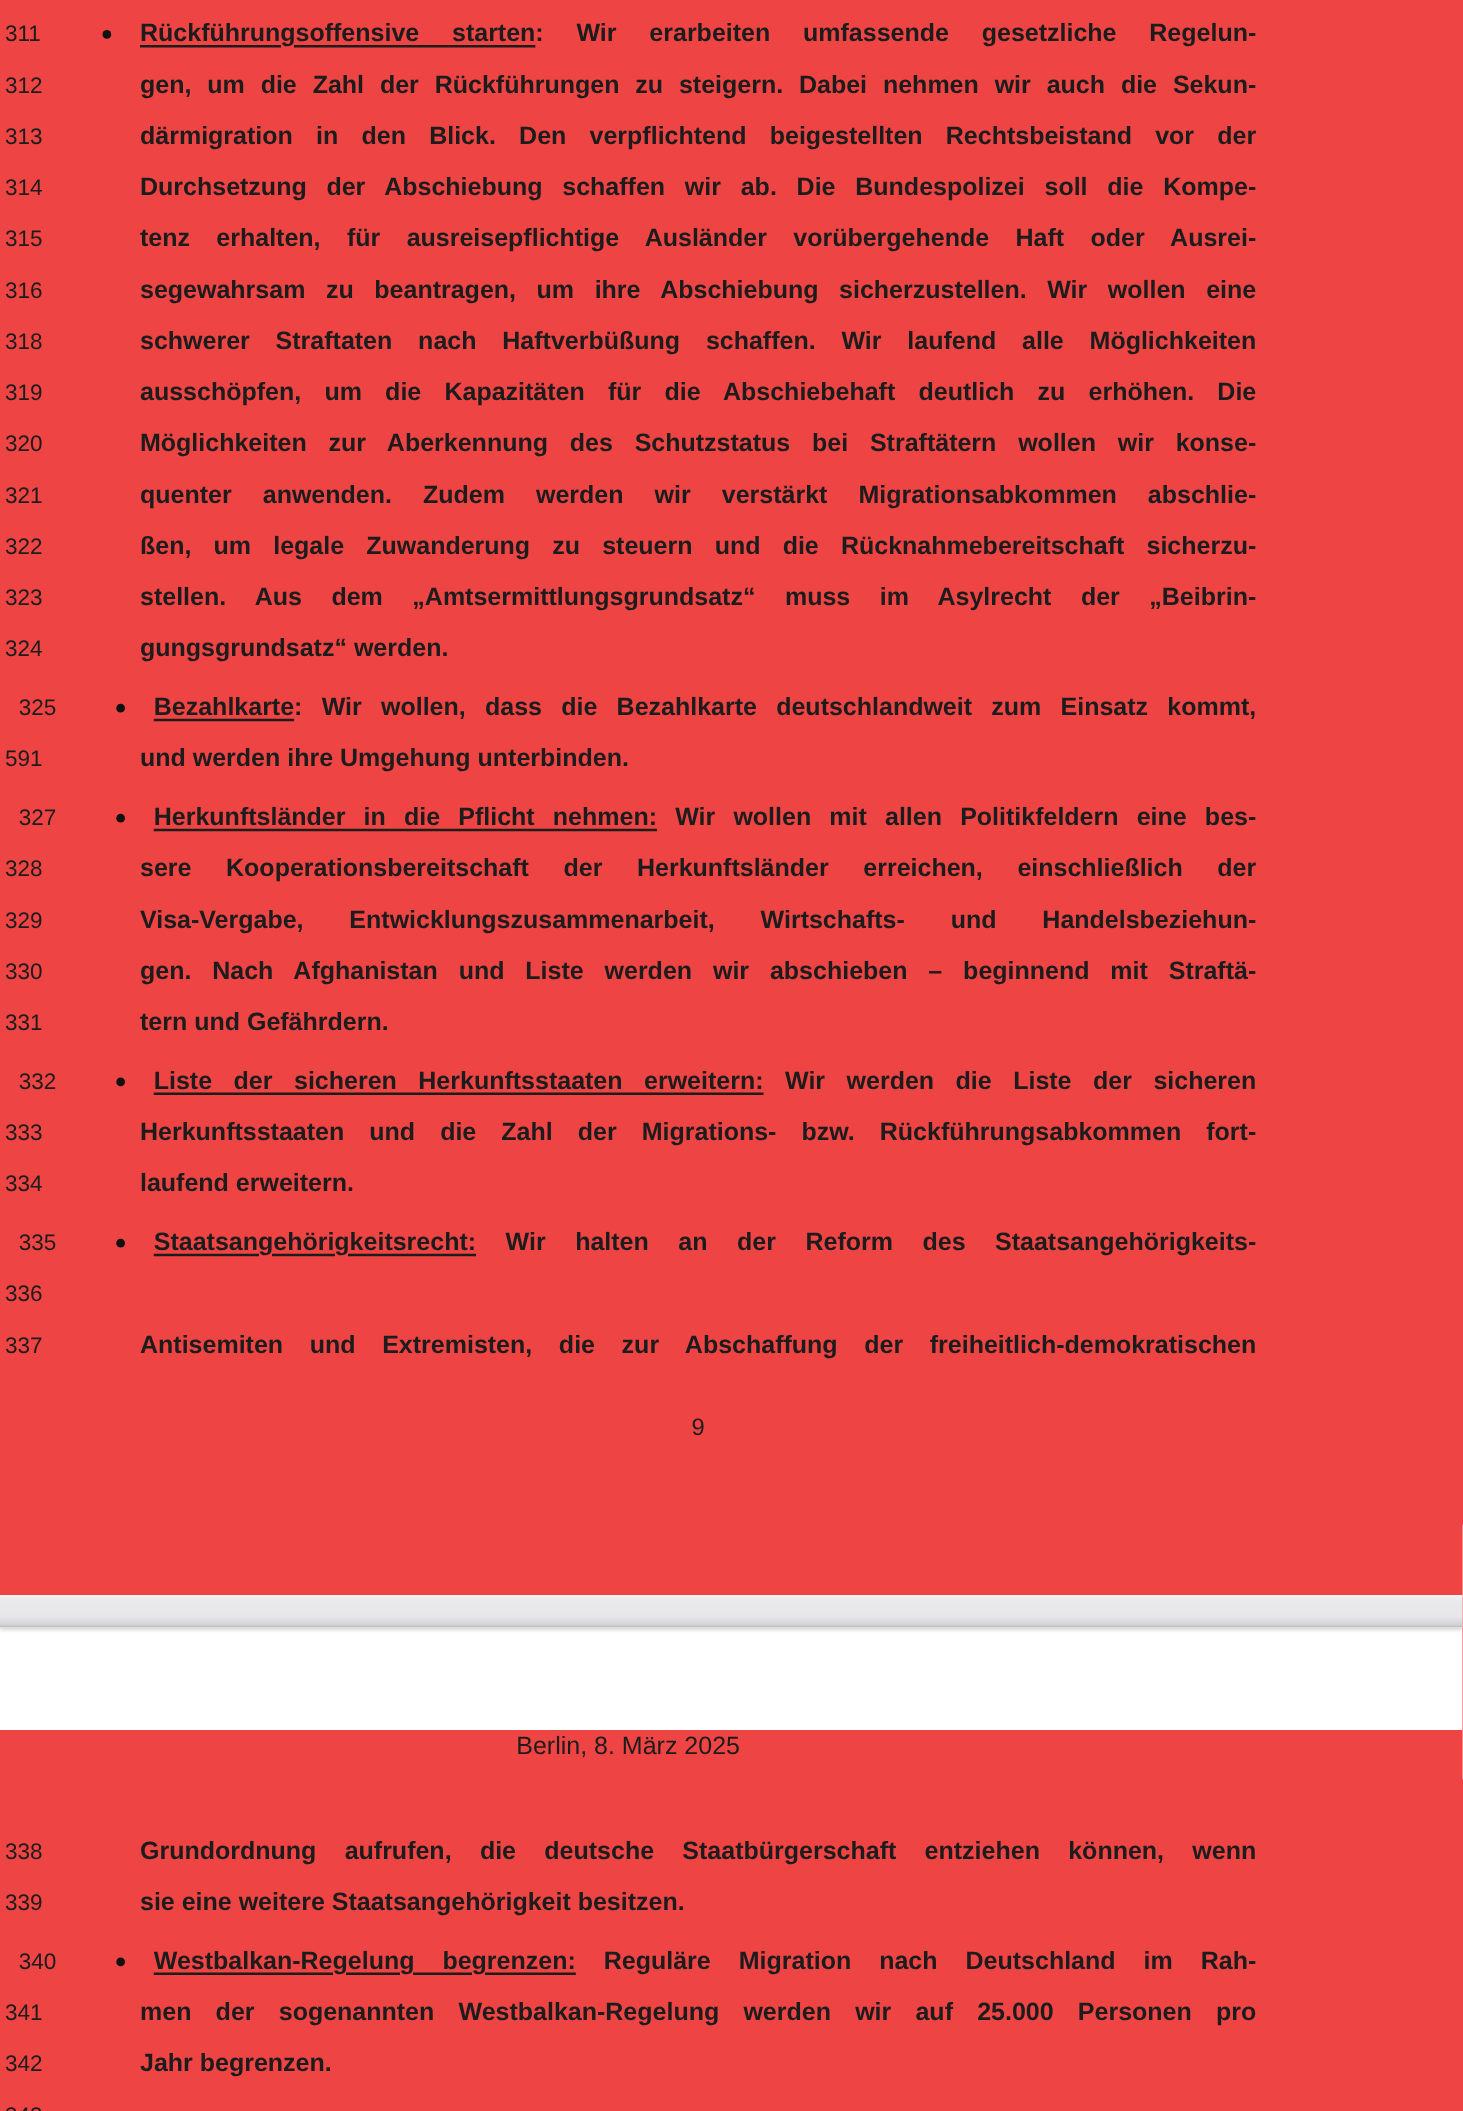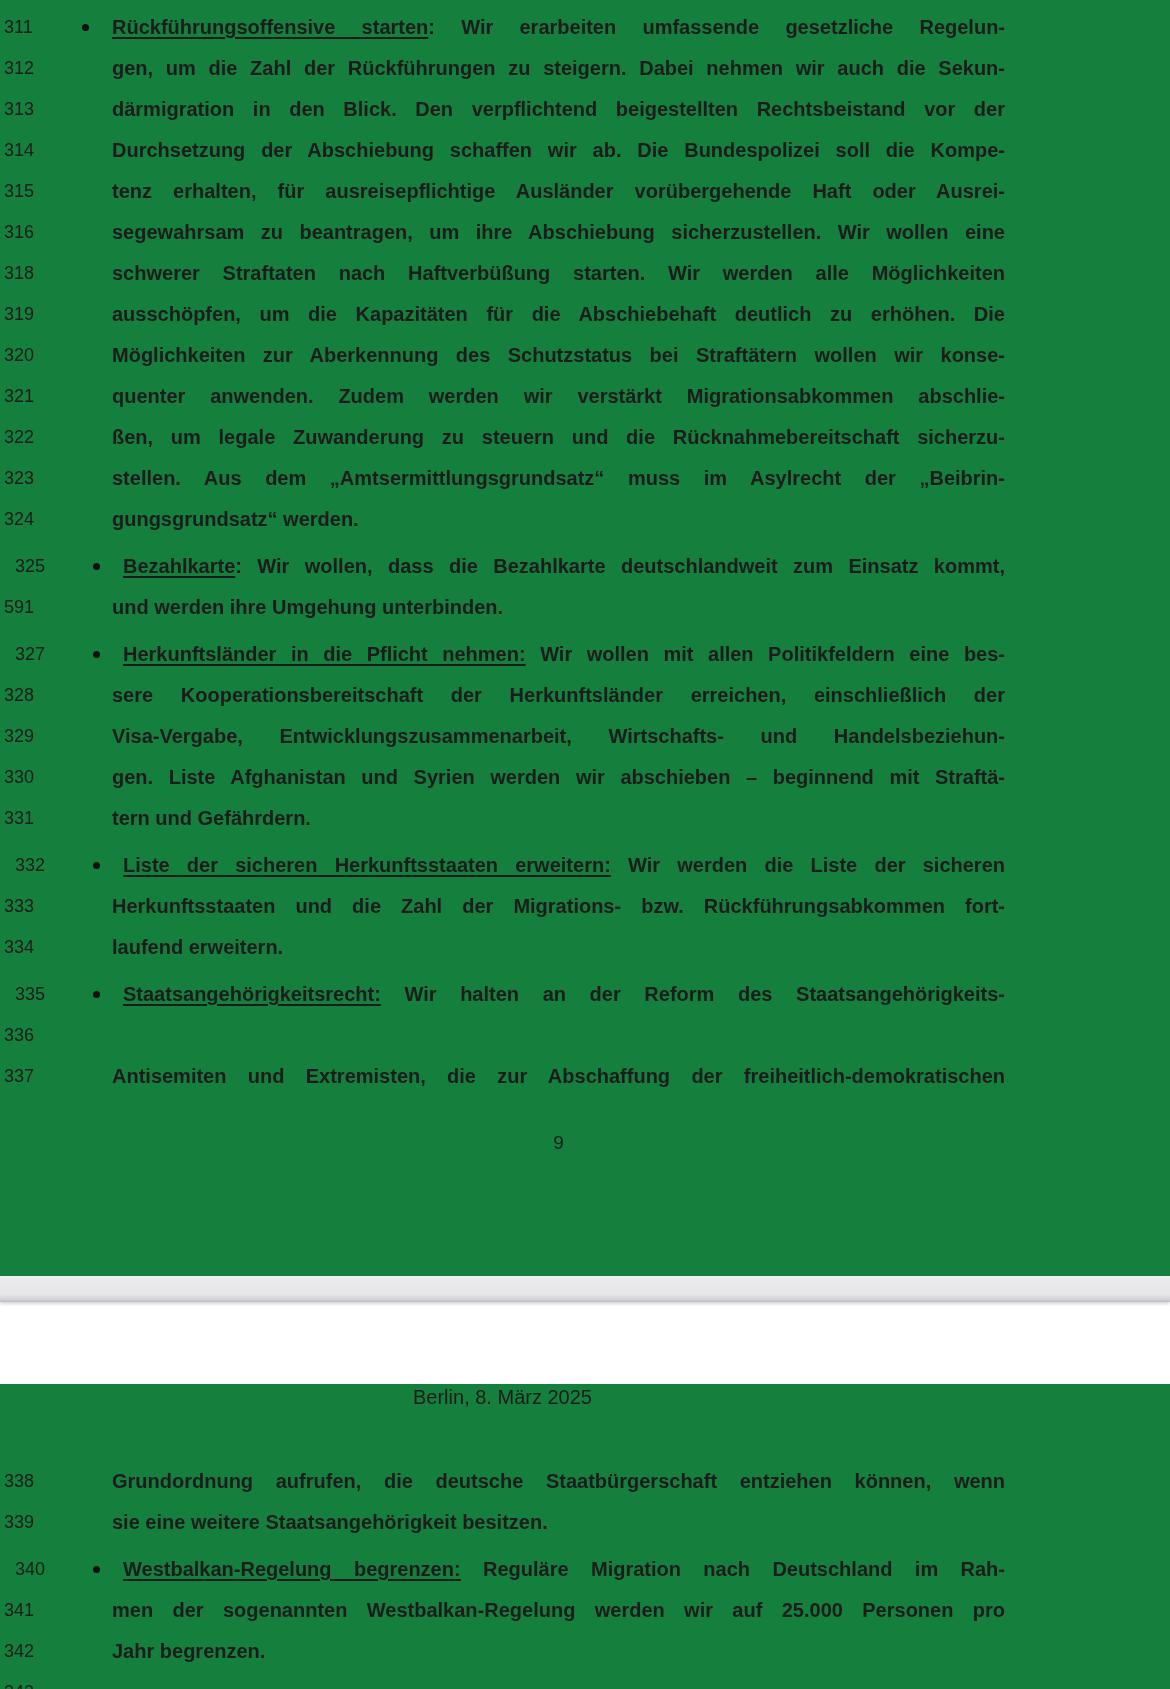--- a/index.html
+++ b/index.html
@@ -8,21 +8,21 @@
     height: 1689px;
     overflow: hidden;
     background: #ffffff;
     font-family: "Liberation Sans", sans-serif;
     color: #1c1c1c;
   }
   * { box-sizing: border-box; }
 
   .viewport { width: 1170px; height: 1689px; position: relative; }
 
-  .page { background: #15803d; width: 100%; }
+  .page { background: #ef4444; width: 100%; }
   .page-top { height: 1276px; padding-top: 7px; }
   .page-bottom { height: 387px; }
 
   
   .separator {
     height: 26px;
     width: 100%;
     background: linear-gradient(180deg, #f1f1f4 0%, #e9e9eb 22%, #e7e7ea 68%, #d4d4d8 90%, #bcbcc1 100%);
     box-shadow: 0 2px 3px rgba(0,0,0,0.16);
   }
@@ -121,21 +121,21 @@
           <div class="txt just"><span>tenz erhalten, für ausreisepflichtige Ausländer vorübergehende Haft oder Ausrei-</span></div>
         </div>
         <div class="row">
           <div class="num">316</div>
           <div class="bul"></div>
           <div class="txt just"><span>segewahrsam zu beantragen, um ihre Abschiebung sicherzustellen. Wir wollen eine</span></div>
         </div>
         <div class="row">
           <div class="num">318</div>
           <div class="bul"></div>
-          <div class="txt just"><span>schwerer Straftaten nach Haftverbüßung starten. Wir werden alle Möglichkeiten</span></div>
+          <div class="txt just"><span>schwerer Straftaten nach Haftverbüßung schaffen. Wir laufend alle Möglichkeiten</span></div>
         </div>
         <div class="row">
           <div class="num">319</div>
           <div class="bul"></div>
           <div class="txt just"><span>ausschöpfen, um die Kapazitäten für die Abschiebehaft deutlich zu erhöhen. Die</span></div>
         </div>
         <div class="row">
           <div class="num">320</div>
           <div class="bul"></div>
           <div class="txt just"><span>Möglichkeiten zur Aberkennung des Schutzstatus bei Straftätern wollen wir konse-</span></div>
@@ -185,21 +185,21 @@
           <div class="txt just"><span>sere Kooperationsbereitschaft der Herkunftsländer erreichen, einschließlich der</span></div>
         </div>
         <div class="row">
           <div class="num">329</div>
           <div class="bul"></div>
           <div class="txt just"><span>Visa-Vergabe, Entwicklungszusammenarbeit, Wirtschafts- und Handelsbeziehun-</span></div>
         </div>
         <div class="row">
           <div class="num">330</div>
           <div class="bul"></div>
-          <div class="txt just"><span>gen. Liste Afghanistan und Syrien werden wir abschieben – beginnend mit Straftä-</span></div>
+          <div class="txt just"><span>gen. Nach Afghanistan und Liste werden wir abschieben – beginnend mit Straftä-</span></div>
         </div>
         <div class="row">
           <div class="num">331</div>
           <div class="bul"></div>
           <div class="txt"><span>tern und Gefährdern.</span></div>
         </div>
         <div class="row para">
           <div class="num">332</div>
           <div class="bul">
             <div class="dot"></div>

